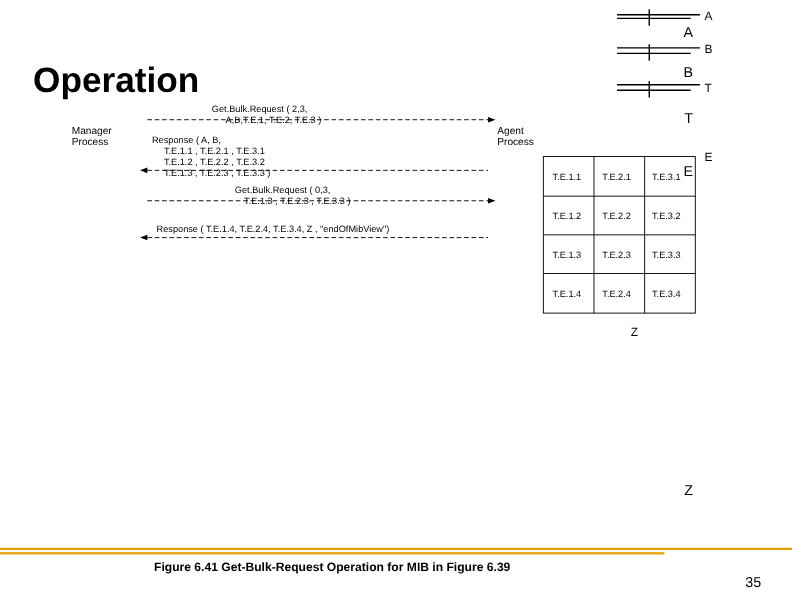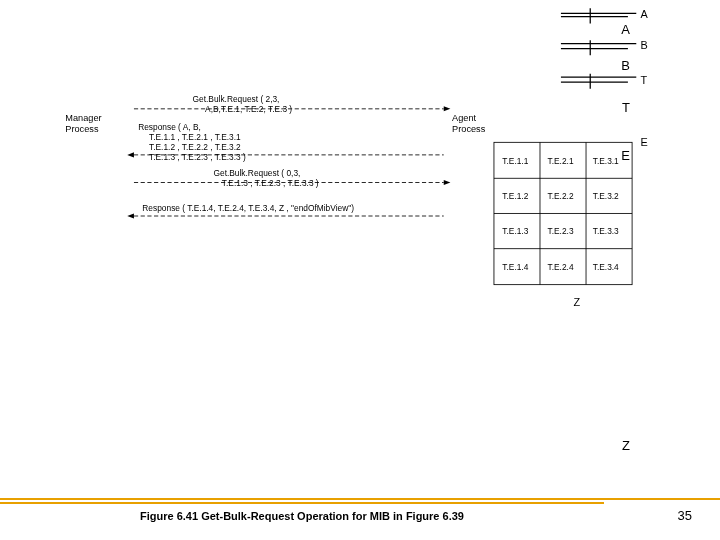--- a/index.html
+++ b/index.html
@@ -40,39 +40,40 @@
       text-align: center;
       font-size: 11px;
       font-weight: bold;
       color: #000;
       border-top: 2px solid #e8a000;
       padding-top: 6px;
     }
 
     #page-num {
       position: absolute;
-      bottom: 17px;
+      bottom: 3px;
       right: 28px;
       font-size: 13px;
       color: #000;
     }
 
     
     #diagram-svg {
       position: absolute;
       top: 0; left: 0;
       width: 720px;
       height: 360px;
     }
   </style>
 </head>
 <body>
 
 <div id="main-title">
   <br>
+  <span>Operation</span>
 </div>
 
 <span class="col-label" style="top:22px; right:90px;">A</span>
 <span class="col-label" style="top:58px; right:90px;">B</span>
 <span class="col-label" style="top:100px; right:90px;">T</span>
 <span class="col-label" style="top:148px; right:90px;">E</span>
 <span class="col-label" style="top:438px; right:90px;">Z</span>
 
 <svg id="diagram-svg" viewBox="0 0 720 430" xmlns="http://www.w3.org/2000/svg">
 

